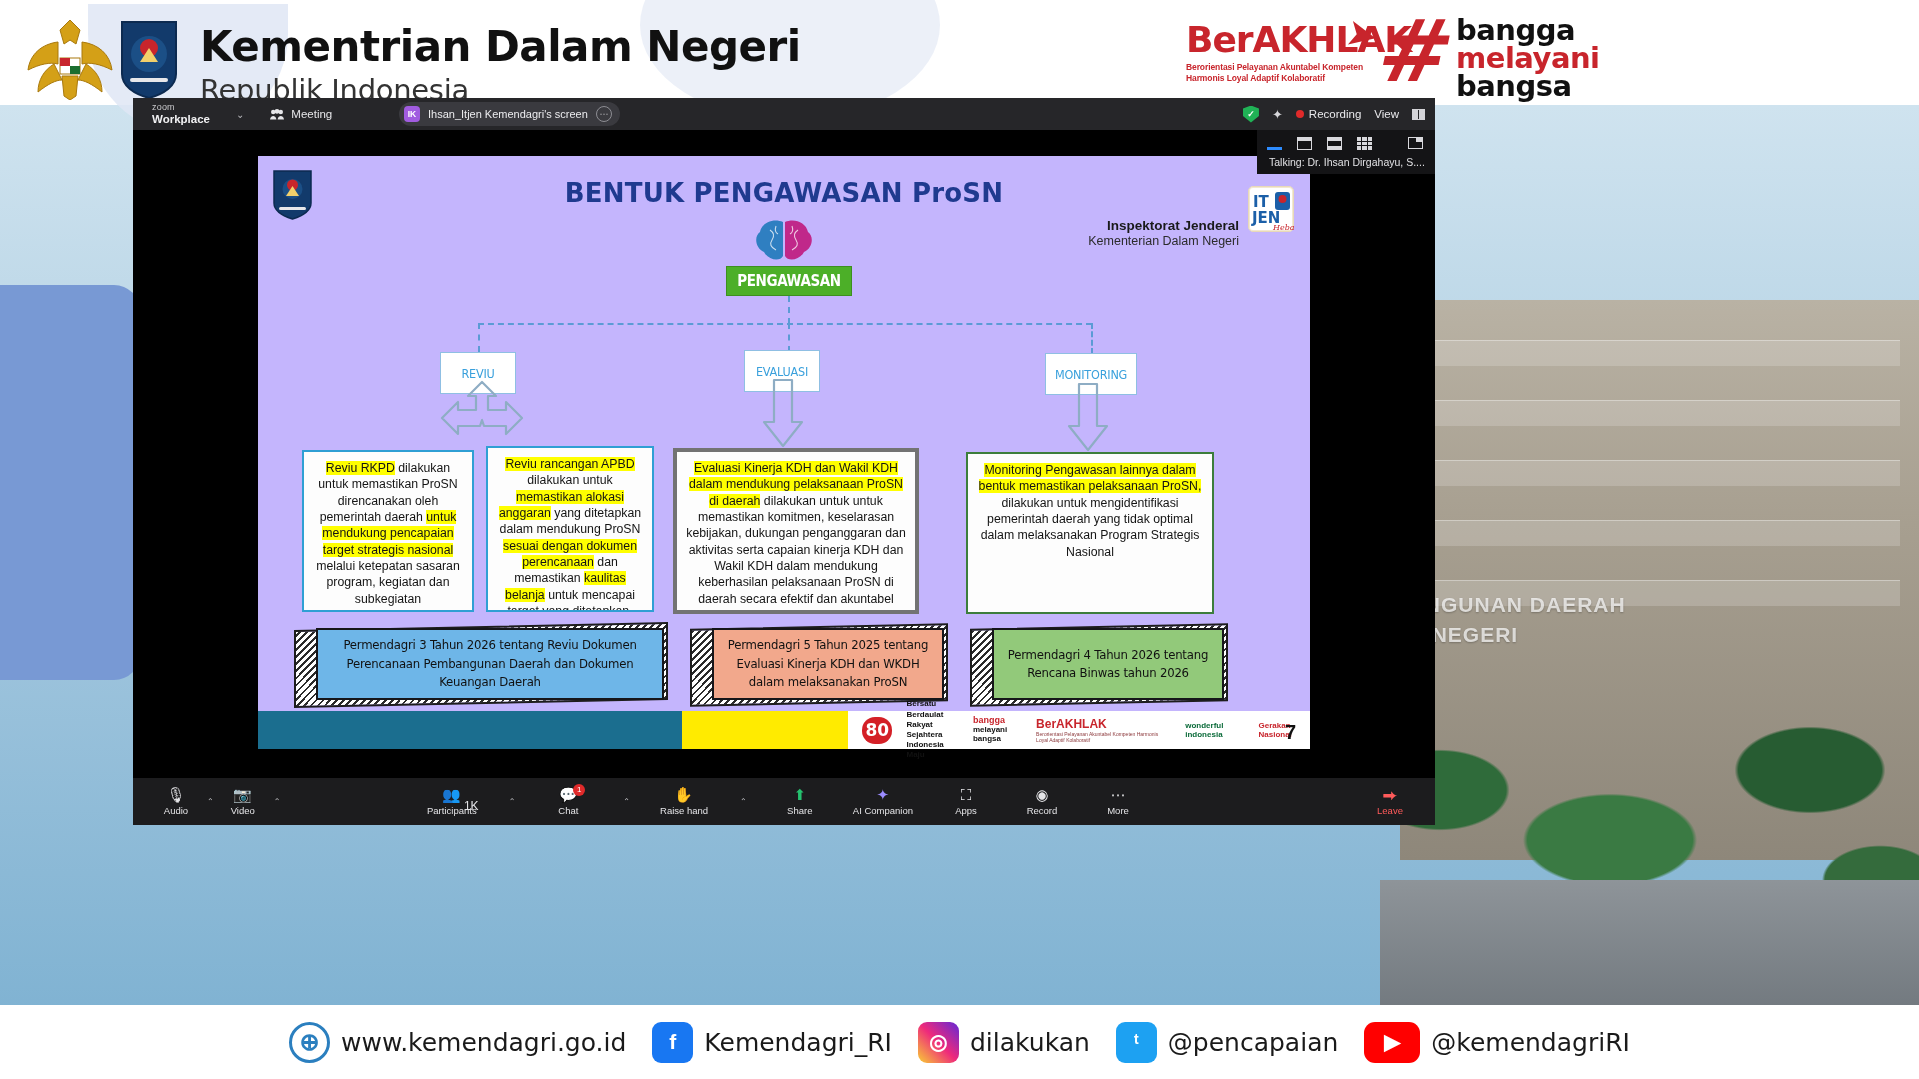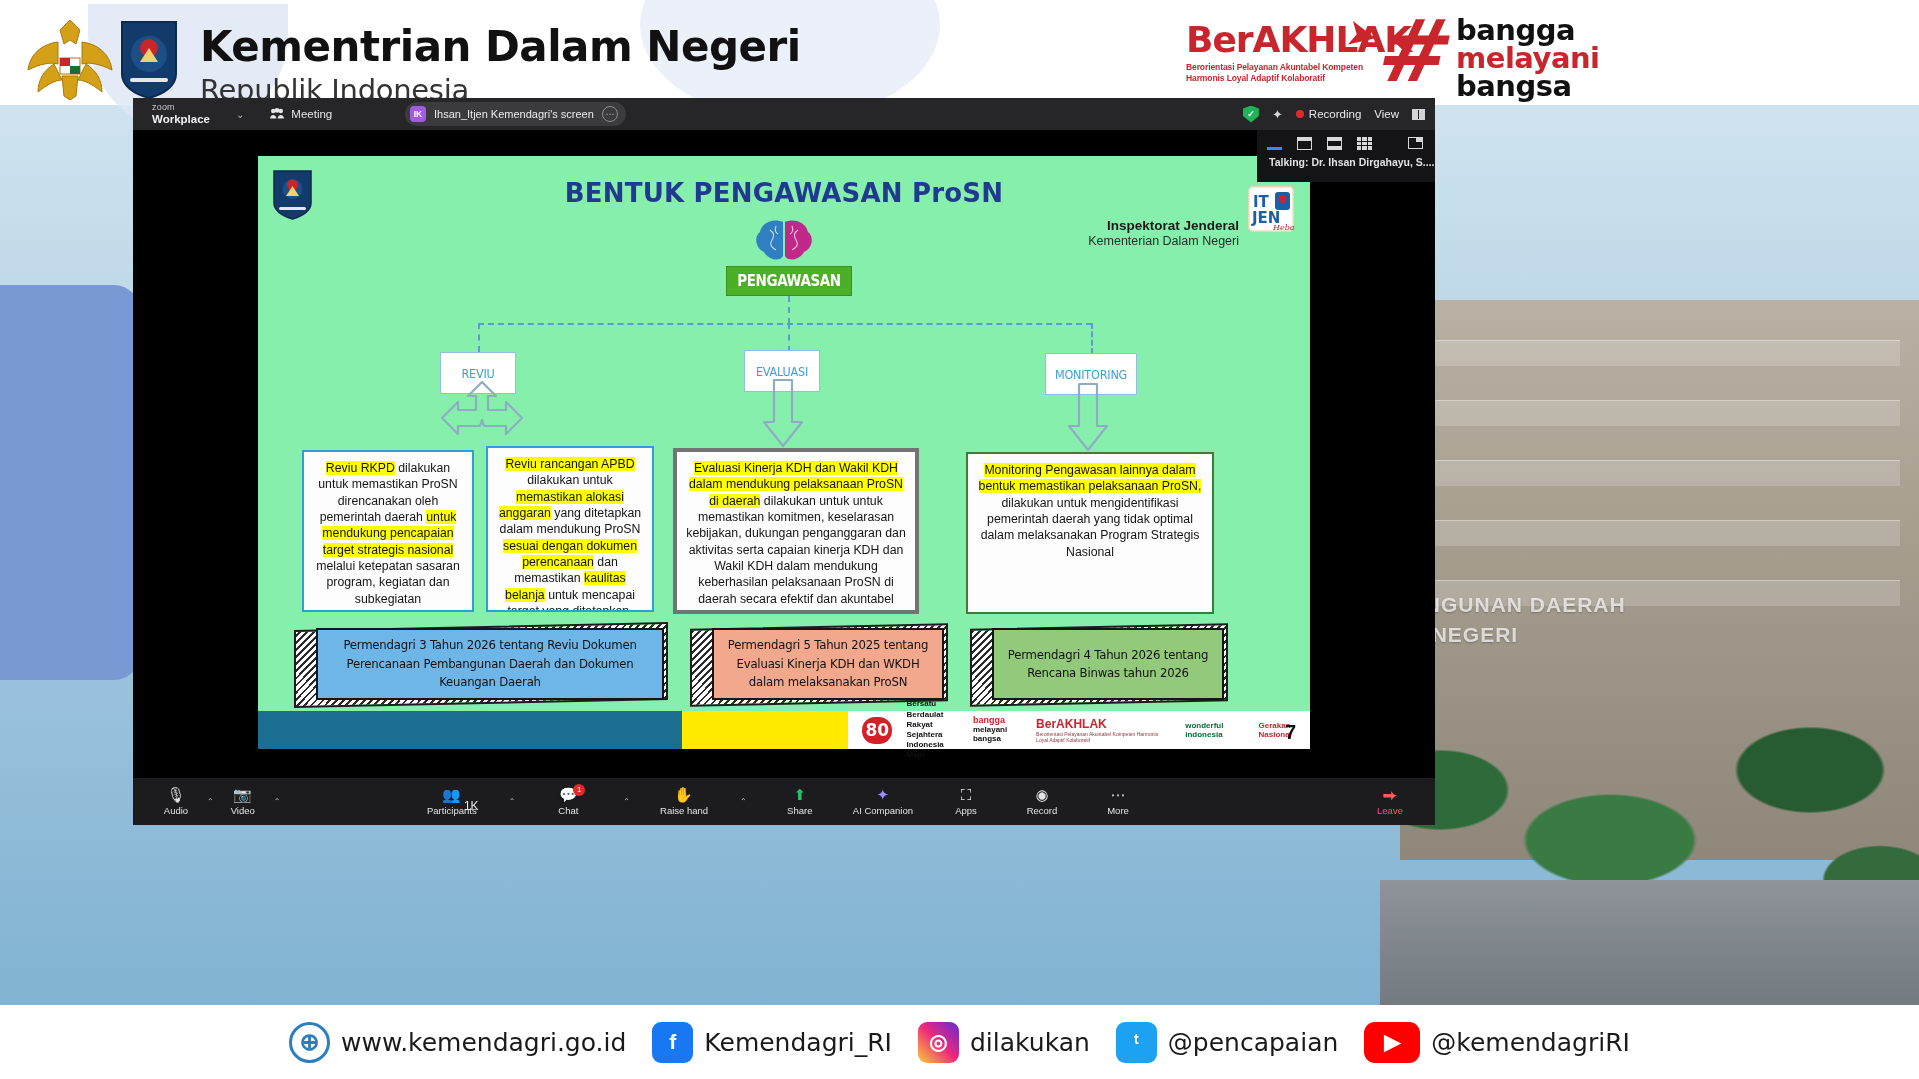--- a/index.html
+++ b/index.html
@@ -116,25 +116,25 @@
   }
   #zoom-topbar {
     position: relative; width: 100%; height: 32px; background: #262629;
     display: flex; align-items: center;
   }
   #zoom-brand { margin-left: 19px; line-height: 1.05; }
   #zoom-brand-1 { font-size: 9px; color: #c9c9cc; letter-spacing: .2px; }
   #zoom-brand-2 { font-size: 11.5px; color: #f1f1f3; font-weight: bold; }
   #zoom-brand-caret { margin-left: 26px; color: #b6b6ba; font-size: 10px; }
   #zoom-meeting-tab {
-    margin-left: 26px; display: flex; align-items: flex-start; gap: 7px;
+    margin-left: 26px; display: flex; align-items: flex-end; gap: 7px;
     color: #e6e6e9; font-size: 11.5px;
   }
   #share-badge {
-    position: absolute; left: 272px; top: 4px;
+    position: absolute; left: 266px; top: 4px;
     display: flex; align-items: center; gap: 8px;
     background: #3a3a3f; border-radius: 13px; height: 24px;
     padding: 0 8px 0 5px;
   }
   #share-avatar {
     width: 16px; height: 16px; border-radius: 4px; background: #a15ce0;
     color: #fff; font-size: 8.5px; font-weight: bold;
     display: flex; align-items: center; justify-content: center;
   }
   #share-label { color: #ececef; font-size: 11px; }
@@ -159,22 +159,22 @@
   #recording-label { color: #e9e9ec; font-size: 11.5px; }
   #view-label { color: #e9e9ec; font-size: 11.5px; }
   #view-grid-icon {
     width: 13px; height: 11px; border: 1.4px solid #d4d4d8;
     display: grid; grid-template-columns: 1fr 1fr; grid-template-rows: 1fr 1fr; gap: .8px;
   }
   #view-grid-icon i { background: #d4d4d8; }
 
   
   #zoom-right-panel {
-    position: absolute; right: 0; top: 32px; width: 178px; height: 52px;
-    background: #141416; z-index: 25; font-weight: bold;
+    position: absolute; right: 0; top: 32px; width: 178px; height: 44px;
+    background: #141416; z-index: 25;
   }
   #layout-row {
     display: flex; align-items: center; gap: 15px;
     padding: 7px 0 0 10px; position: relative;
   }
   .layout-btn { width: 15px; height: 13px; }
   #lb-minimize { height: 3px; width: 15px; background: #2d8cff; margin-top: 9px; }
   #lb-speaker { border: 1.6px solid #d8d8dc; border-top-width: 4px; }
   #lb-strip   { border: 1.6px solid #d8d8dc; border-top-width: 4px; border-bottom-width:4px; }
   #lb-gallery { display: grid; grid-template-columns: repeat(3,1fr); grid-template-rows: repeat(3,1fr); gap: 1px; }
@@ -191,21 +191,21 @@
     white-space: nowrap; overflow: hidden;
   }
 
   
   #slide-stage {
     position: absolute; left: 0; top: 32px; width: 1302px; height: 648px;
     background: #000;
   }
   #slide {
     position: absolute; left: 125px; top: 26px; width: 1052px; height: 593px;
-    background: #86efac;
+    background: #c4b5fd;
   }
   #slide-logo {
     position: absolute; left: 13px; top: 13px; width: 43px; height: 52px;
   }
   #slide-title {
     position: absolute; left: 0; top: 22px; width: 1052px; text-align: center;
     font-size: 26px; font-weight: bold; color: #1f3a8f;
     font-family: "DejaVu Sans", sans-serif; letter-spacing: .2px;
   }
   #itjen-block {

